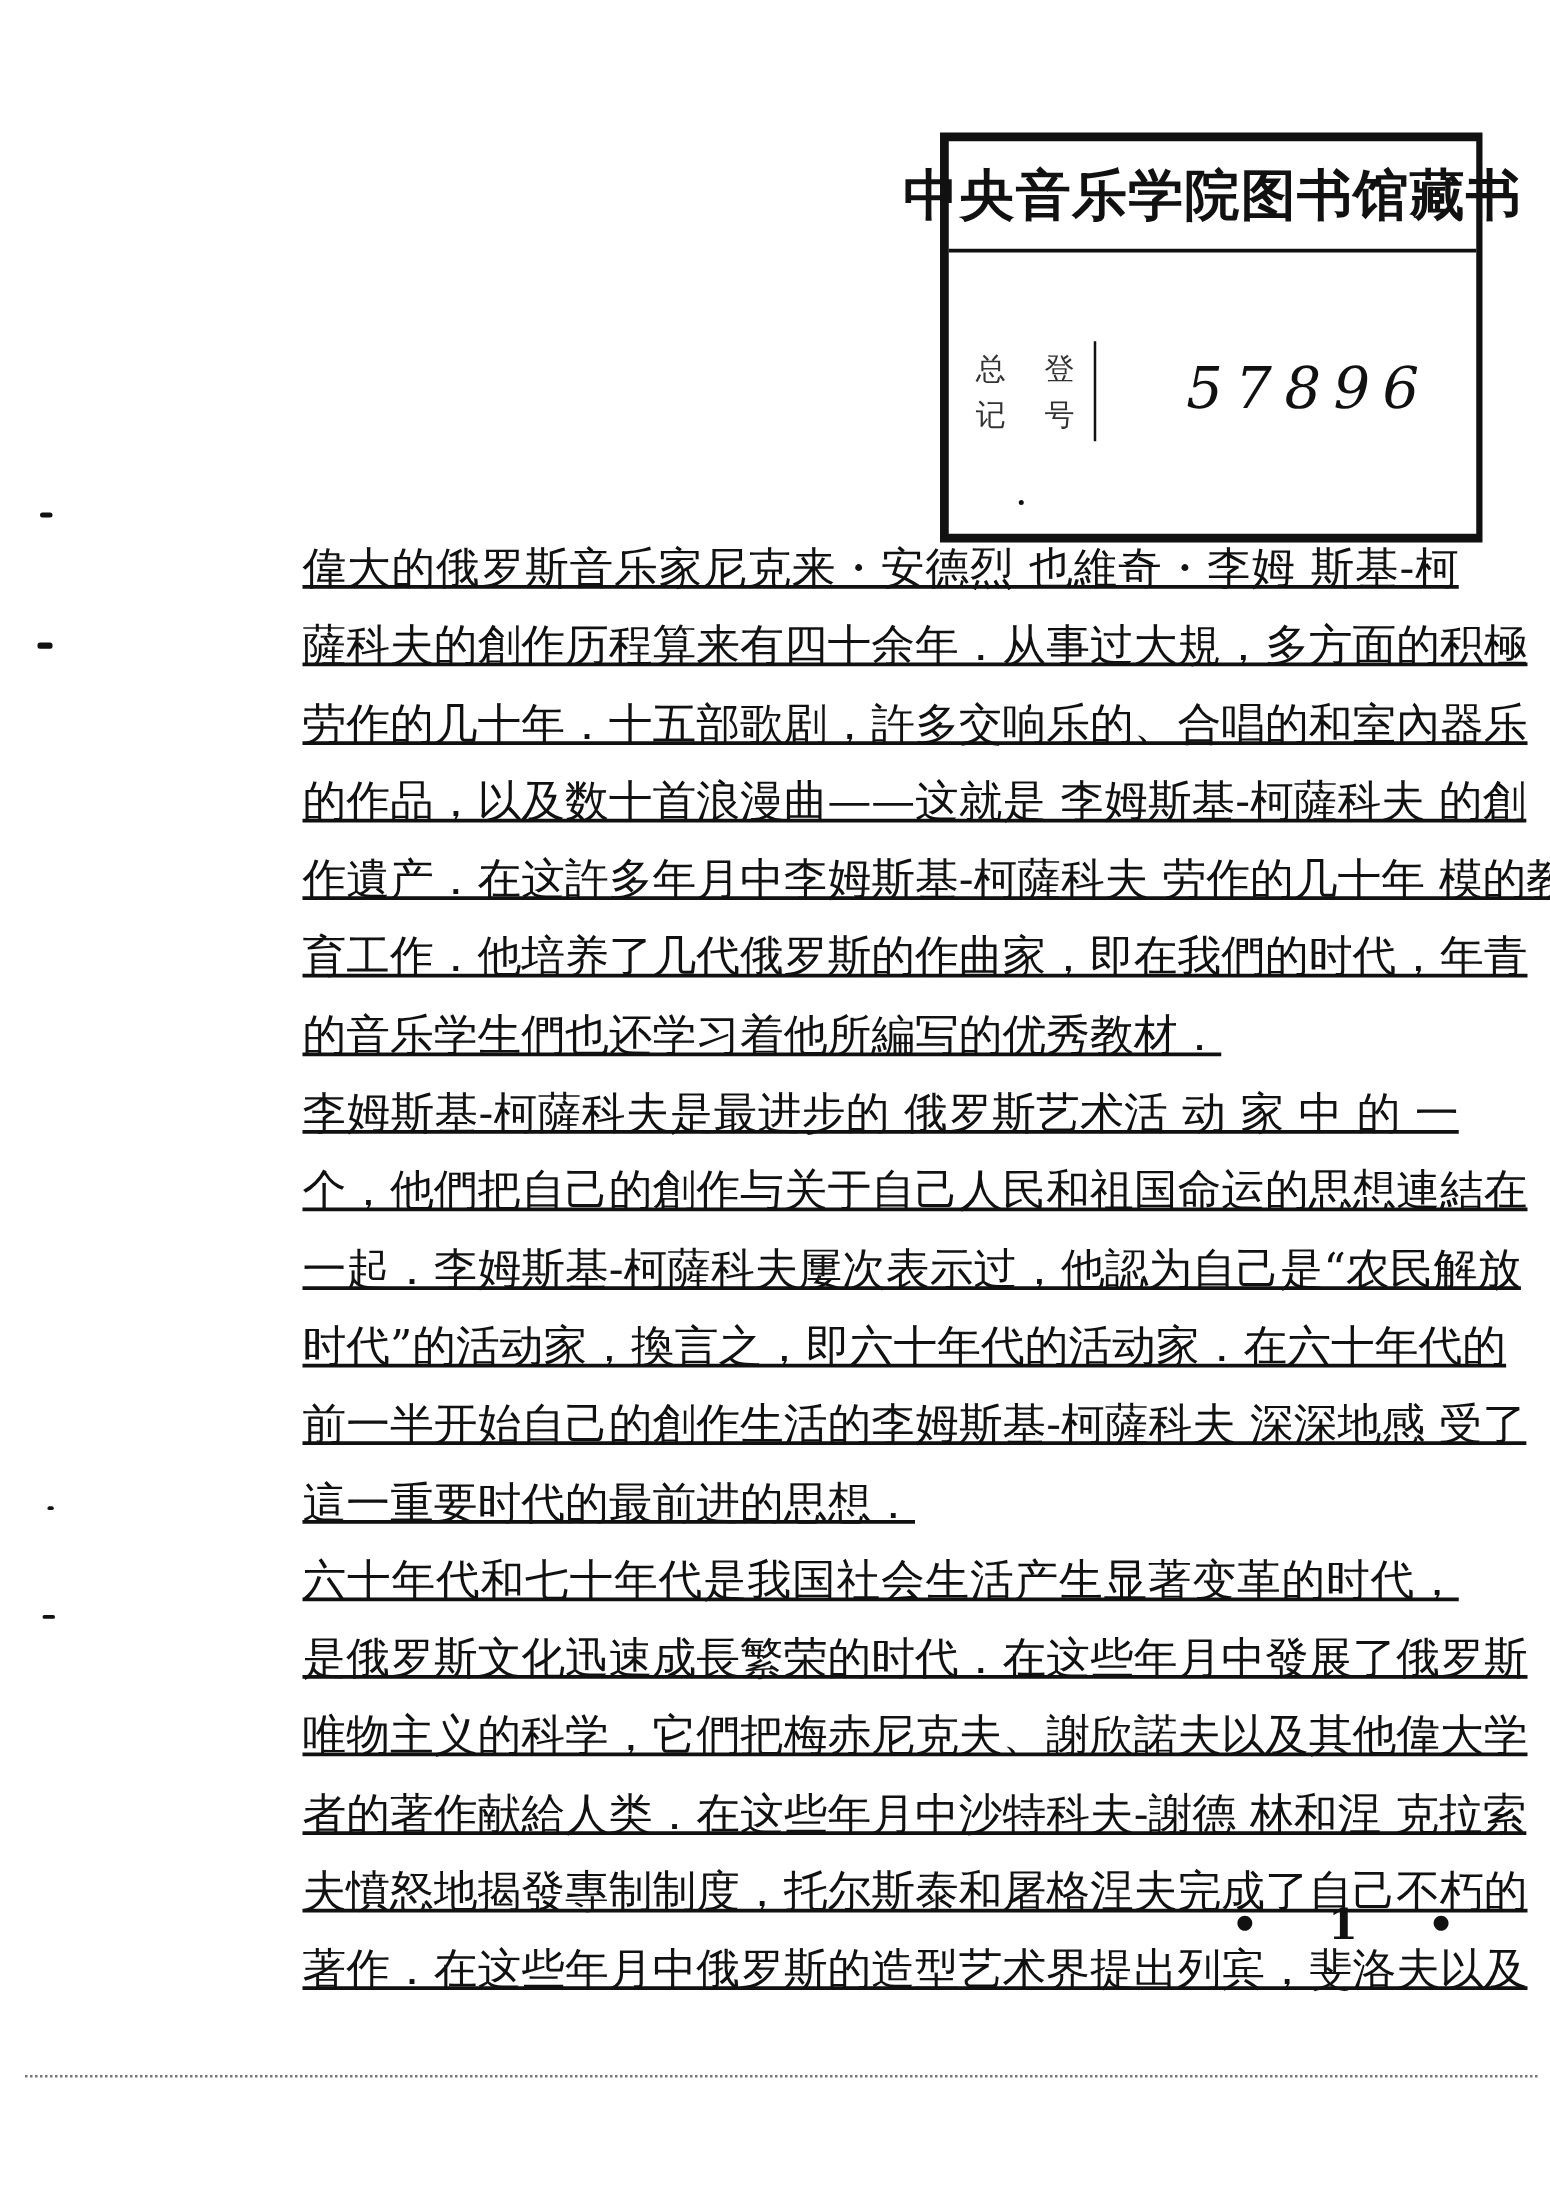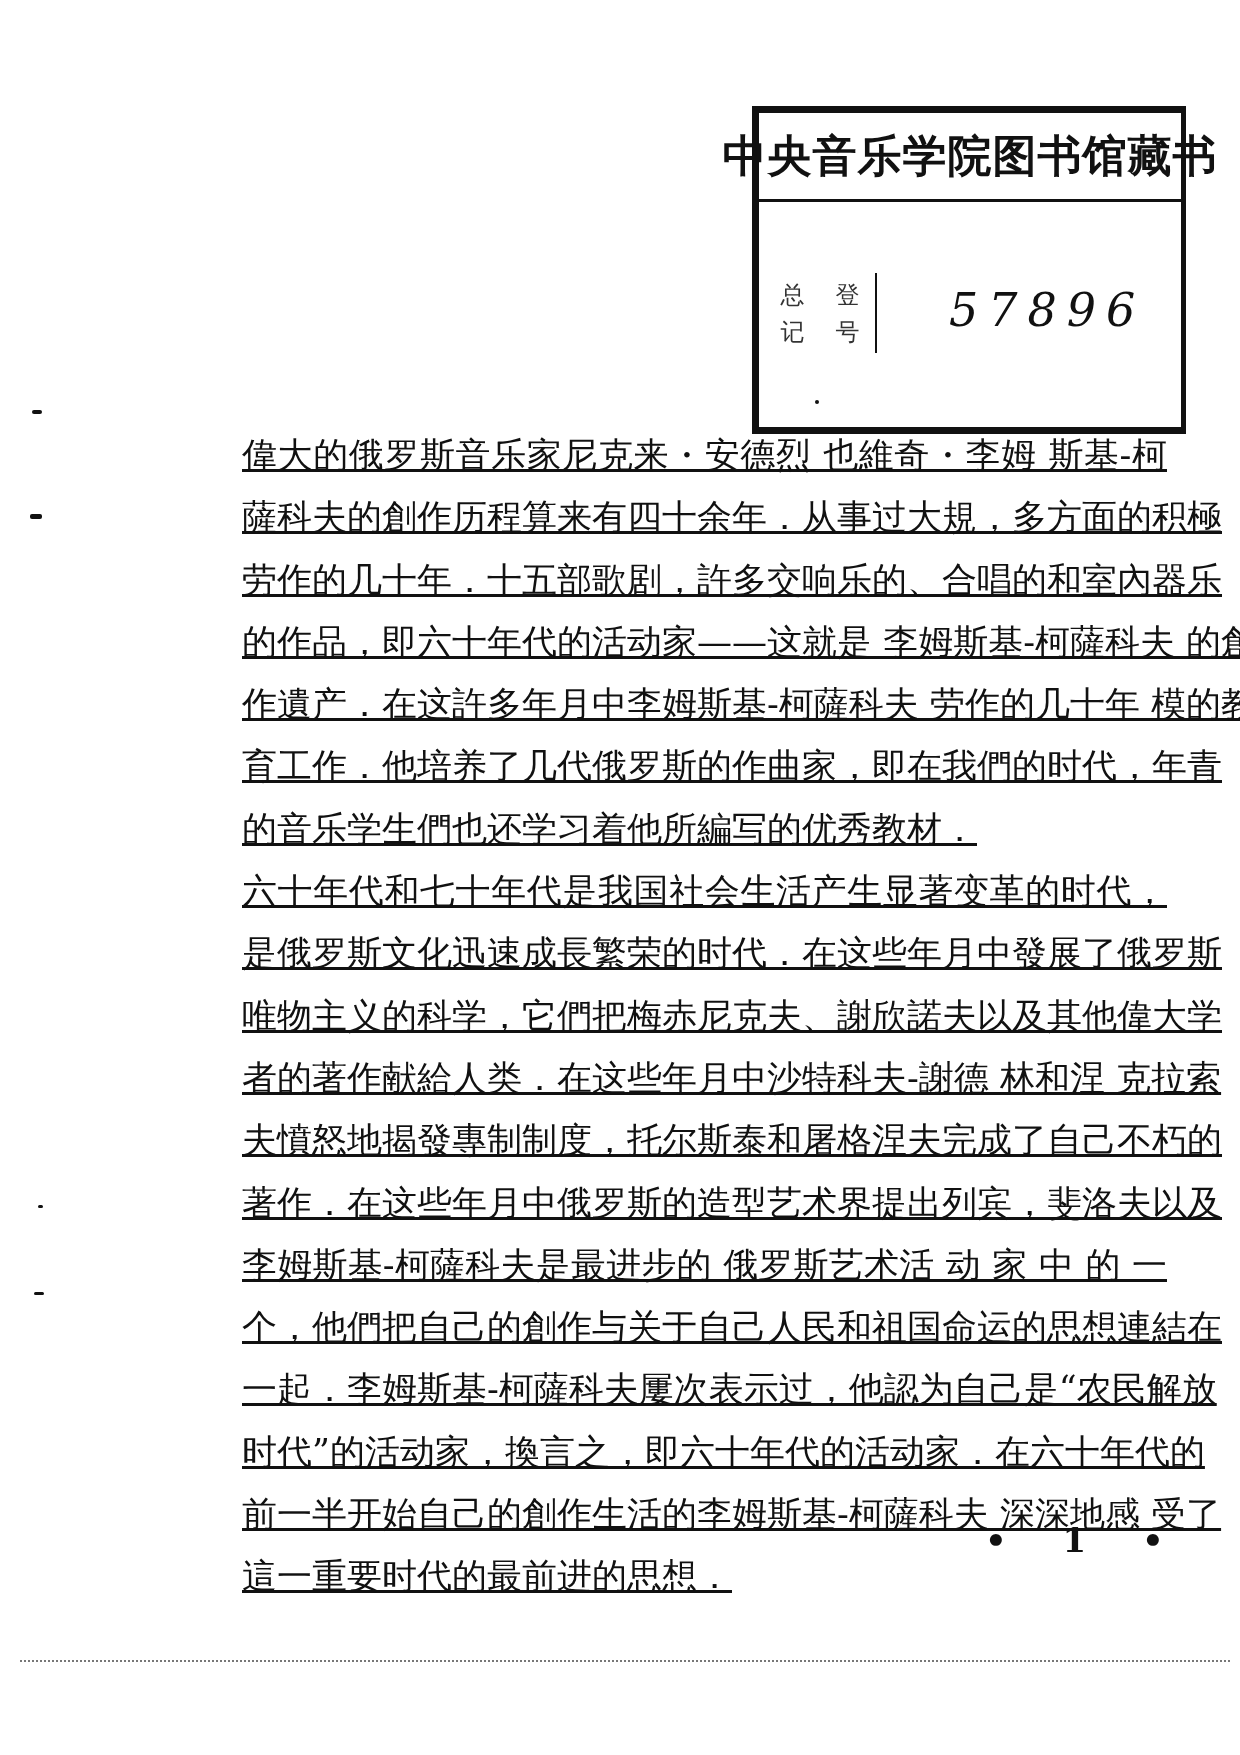--- a/index.html
+++ b/index.html
@@ -29,40 +29,40 @@
     <span>号</span>
   </div>
   <div class="stamp-acc">57896</div>
 </div>
 
 <div class="body-text">
   <p class="para">
     <span class="line">偉大的俄罗斯音乐家尼克来・安德烈 也維奇・李姆 斯基-柯</span>
     <span class="line">薩科夫的創作历程算来有四十余年．从事过大規，多方面的积極</span>
     <span class="line">劳作的几十年．十五部歌剧，許多交响乐的、合唱的和室內器乐</span>
-    <span class="line">的作品，即六十年代的活动家——这就是 李姆斯基-柯薩科夫 的創</span>
+    <span class="line">的作品，以及数十首浪漫曲——这就是 李姆斯基-柯薩科夫 的創</span>
     <span class="line">作遺产．在这許多年月中李姆斯基-柯薩科夫 劳作的几十年 模的教</span>
     <span class="line">育工作．他培养了几代俄罗斯的作曲家，即在我們的时代，年青</span>
     <span class="line last">的音乐学生們也还学习着他所編写的优秀教材．</span>
+  </p>
+  <p class="para">
+    <span class="line">李姆斯基-柯薩科夫是最进步的 俄罗斯艺术活 动 家 中 的 一</span>
+    <span class="line">个，他們把自己的創作与关于自己人民和祖国命运的思想連結在</span>
+    <span class="line">一起．李姆斯基-柯薩科夫屢次表示过，他認为自己是“农民解放</span>
+    <span class="line">时代”的活动家，換言之，即六十年代的活动家．在六十年代的</span>
+    <span class="line">前一半开始自己的創作生活的李姆斯基-柯薩科夫 深深地感 受了</span>
+    <span class="line last">這一重要时代的最前进的思想．</span>
   </p>
   <p class="para">
     <span class="line">六十年代和七十年代是我国社会生活产生显著变革的时代，</span>
     <span class="line">是俄罗斯文化迅速成長繁荣的时代．在这些年月中發展了俄罗斯</span>
     <span class="line">唯物主义的科学，它們把梅赤尼克夫、謝欣諾夫以及其他偉大学</span>
     <span class="line">者的著作献給人类．在这些年月中沙特科夫-謝德 林和涅 克拉索</span>
     <span class="line">夫憤怒地揭發專制制度，托尔斯泰和屠格涅夫完成了自己不朽的</span>
     <span class="line">著作．在这些年月中俄罗斯的造型艺术界提出列宾，斐洛夫以及</span>
-  </p>
-  <p class="para">
-    <span class="line">李姆斯基-柯薩科夫是最进步的 俄罗斯艺术活 动 家 中 的 一</span>
-    <span class="line">个，他們把自己的創作与关于自己人民和祖国命运的思想連結在</span>
-    <span class="line">一起．李姆斯基-柯薩科夫屢次表示过，他認为自己是“农民解放</span>
-    <span class="line">时代”的活动家，換言之，即六十年代的活动家．在六十年代的</span>
-    <span class="line">前一半开始自己的創作生活的李姆斯基-柯薩科夫 深深地感 受了</span>
-    <span class="line last">這一重要时代的最前进的思想．</span>
   </p>
 </div>
 
 <div class="page-num">• 1 •</div>
 
 <div class="mark" style="left:32px;top:410px;width:10px;height:4px;"></div>
 <div class="mark" style="left:30px;top:514px;width:12px;height:5px;"></div>
 <div class="mark" style="left:38px;top:1205px;width:5px;height:3px;"></div>
 <div class="mark" style="left:34px;top:1292px;width:10px;height:3px;"></div>
 <div class="mark" style="left:815px;top:400px;width:4px;height:4px;"></div>

